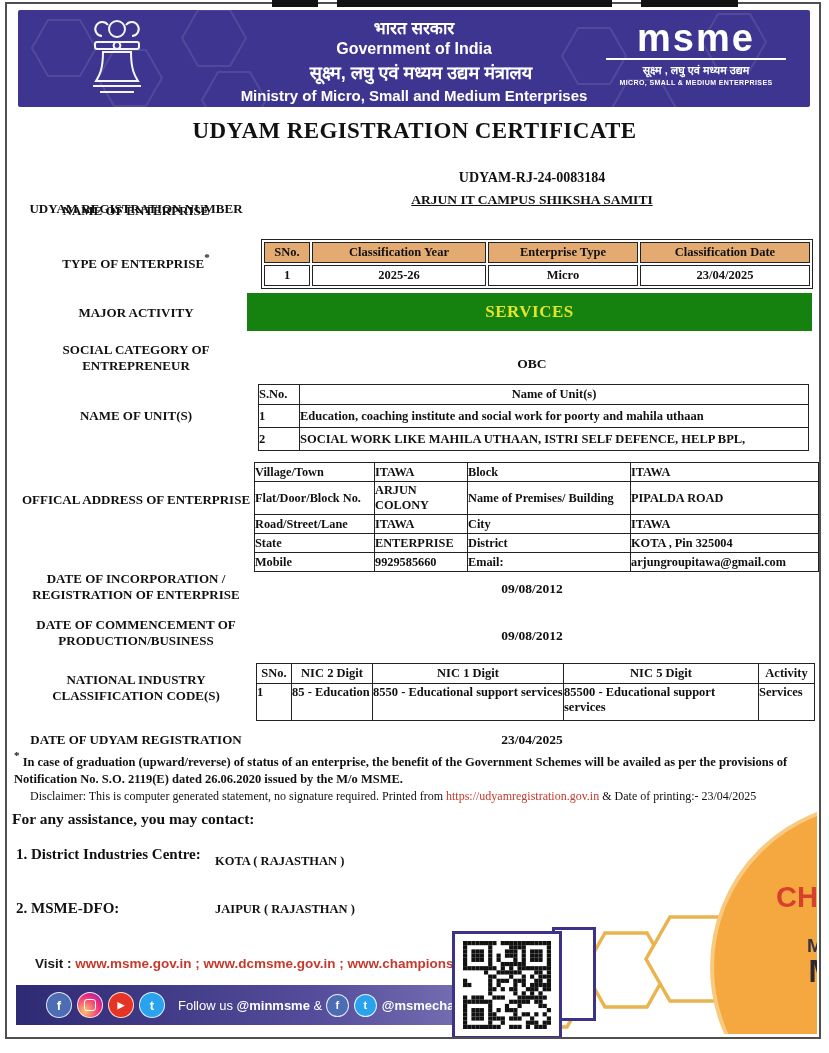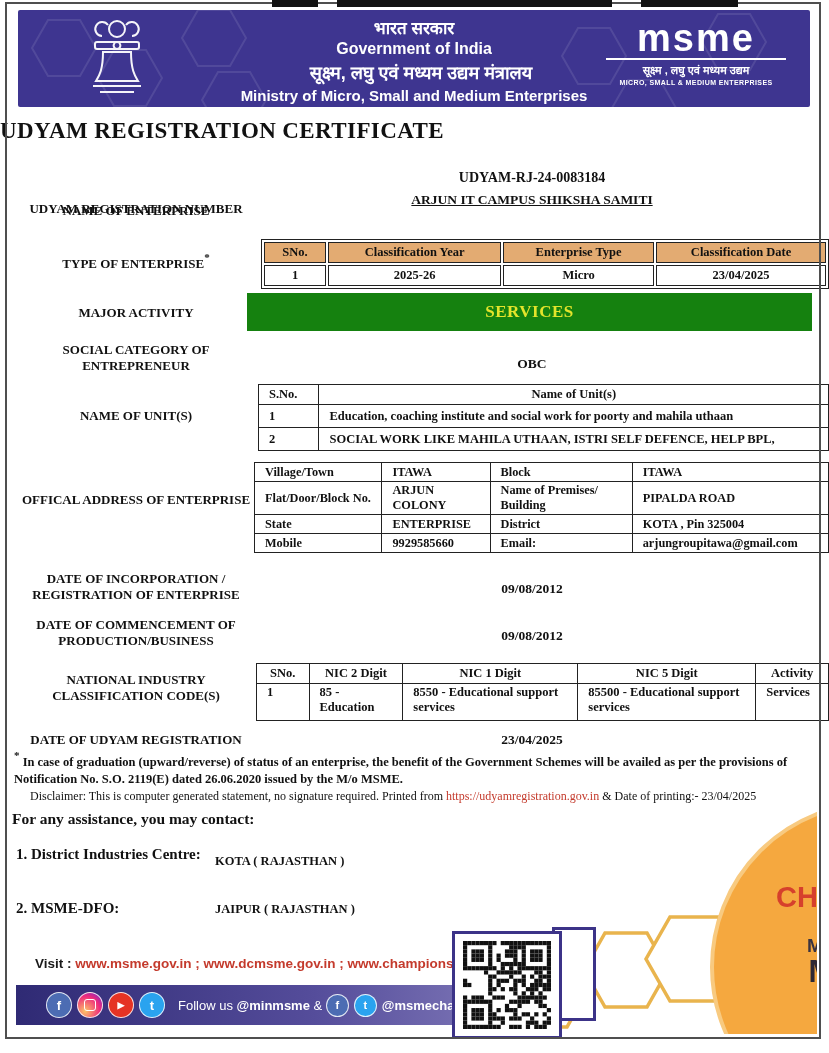--- a/index.html
+++ b/index.html
@@ -15,28 +15,28 @@
   .hdr-hi1{font-size:17px;font-weight:700;font-family:"Liberation Sans",sans-serif;}
   .hdr-en1{font-size:16px;font-weight:700;font-family:"Liberation Sans",sans-serif;margin-top:1px;}
   .hdr-hi2{font-size:18px;font-weight:700;font-family:"Liberation Sans",sans-serif;margin-top:2px;padding-left:14px;}
   .hdr-en2{font-size:15px;font-weight:700;font-family:"Liberation Sans",sans-serif;margin-top:3px;}
   .emblem{left:62px;top:6px;}
   .msme-logo{right:24px;top:10px;width:180px;text-align:center;color:#fff;}
   .msme-word{font-family:"Liberation Sans",sans-serif;font-weight:700;font-size:38px;line-height:36px;letter-spacing:2px;}
   .msme-hi{font-size:11px;font-weight:700;font-family:"Liberation Sans",sans-serif;border-top:2px solid #fff;margin-top:2px;padding-top:2px;}
   .msme-en{font-size:7px;font-weight:700;font-family:"Liberation Sans",sans-serif;letter-spacing:.4px;margin-top:2px;}
   
-  .title{left:0;width:829px;top:118px;text-align:left;font-size:23px;font-weight:700;letter-spacing:.4px;}
+  .title{left:0;width:829px;top:118px;text-align:center;font-size:23px;font-weight:700;letter-spacing:.4px;}
   
   .lbl{left:18px;width:236px;text-align:center;font-size:13px;font-weight:700;line-height:1.25;}
   .val{left:256px;width:552px;text-align:center;font-size:13.5px;font-weight:700;}
   sup.star{font-size:11px;position:relative;top:-2px;}
   
   table{border-collapse:collapse;font-family:"Liberation Serif",serif;font-size:12.5px;font-weight:700;color:#111;}
-  td,th{border:1px solid #222;padding:1px 10px;}
+  td,th{border:1px solid #222;padding:1px 0;}
   .type-table{left:261px;top:239px;border-collapse:separate;border-spacing:2px;border:1px solid #222;}
   .type-table th{background:#e3ab72;height:17px;}
   .type-table td{height:17px;text-align:center;}
   .units-table{left:258px;top:384px;}
   .units-table th{height:17px;}
   .units-table td{height:20px;text-align:left;}
   .addr-table{left:254px;top:462px;}
   .addr-table td{height:16px;text-align:left;font-size:12.3px;}
   .nic-table{left:256px;top:663px;}
   .nic-table th{height:17px;}
@@ -183,20 +183,26 @@
     <td>Village/Town</td>
     <td>ITAWA</td>
     <td>Block</td>
     <td>ITAWA</td>
   </tr>
   <tr>
     <td style="width:119px;">Flat/Door/Block No.</td>
     <td style="width:92px;">ARJUN COLONY</td>
     <td style="width:162px;">Name of Premises/ Building</td>
     <td style="width:187px;">PIPALDA ROAD</td>
+  </tr>
+  <tr>
+    <td>Road/Street/Lane</td>
+    <td>ITAWA</td>
+    <td>City</td>
+    <td>ITAWA</td>
   </tr>
   <tr>
     <td>State</td>
     <td>ENTERPRISE</td>
     <td>District</td>
     <td>KOTA , Pin 325004</td>
   </tr>
   <tr>
     <td>Mobile</td>
     <td>9929585660</td>

